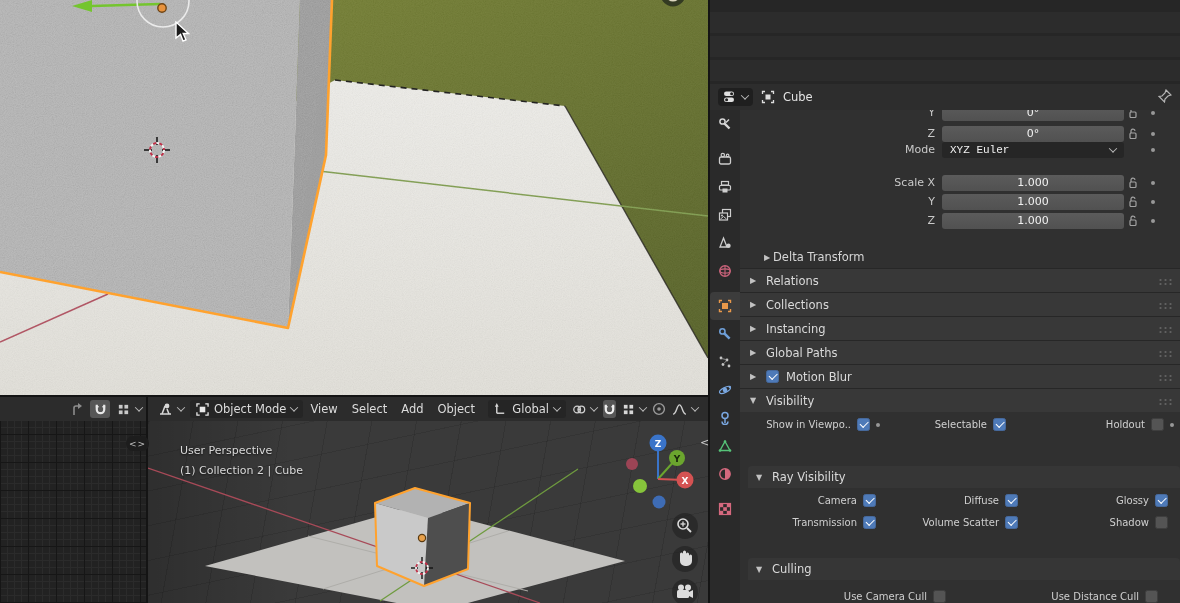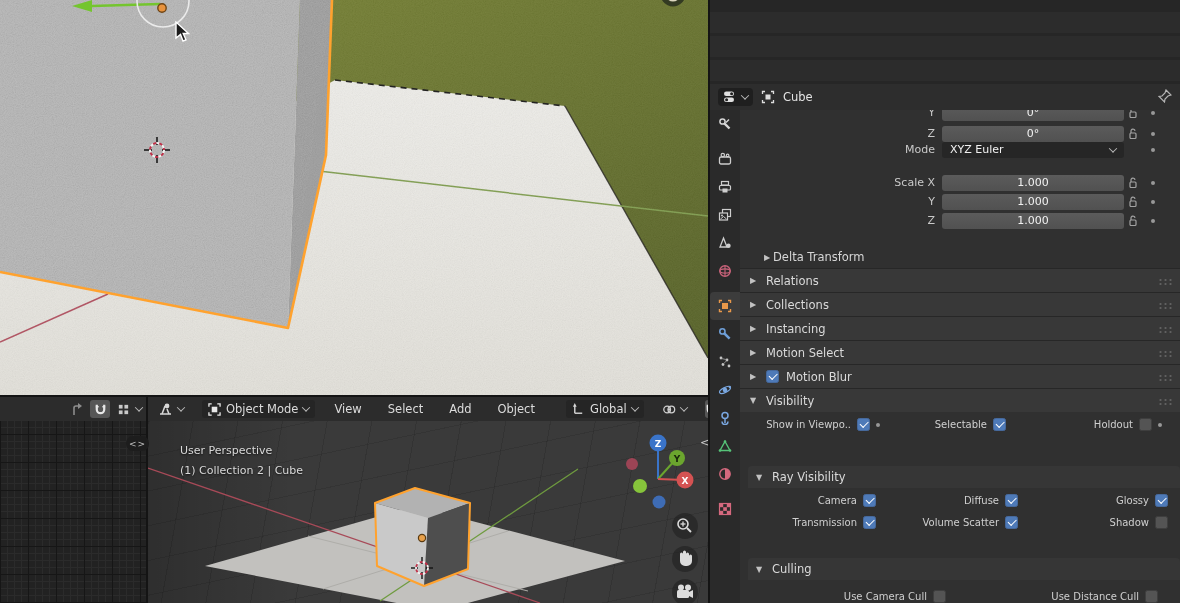--- a/index.html
+++ b/index.html
@@ -11,21 +11,21 @@
   #vp-top{left:0;top:0;width:708px;height:395px;overflow:hidden;background:#6e792d;}
   
   #ge-header{left:0;top:397px;width:146px;height:24px;background:#2c2c2c;display:flex;align-items:center;justify-content:flex-end;gap:3px;padding-right:4px;box-sizing:border-box;}
   #ge-body{left:0;top:421px;width:146px;height:182px;background-color:#222;
     background-image:
       repeating-linear-gradient(0deg,#161616 0 1px,transparent 1px 28px),
       repeating-linear-gradient(90deg,#161616 0 1px,transparent 1px 28px),
       repeating-linear-gradient(0deg,#2b2b2b 0 1px,transparent 1px 7px),
       repeating-linear-gradient(90deg,#2b2b2b 0 1px,transparent 1px 7px);}
   
-  #vpb-header{left:148px;top:397px;width:560px;height:24px;background:#2c2c2c;display:flex;align-items:center;gap:12px;padding:0 4px;box-sizing:border-box;font-size:11.5px;color:#dcdcdc;white-space:nowrap;}
+  #vpb-header{left:148px;top:397px;width:560px;height:24px;background:#2c2c2c;display:flex;align-items:center;gap:0;padding:0 4px;box-sizing:border-box;font-size:11.5px;color:#dcdcdc;white-space:nowrap;}
   #vpb-body{left:148px;top:421px;width:560px;height:182px;overflow:hidden;background-color:#3a3a3a;
     background-image:
       linear-gradient(90deg,rgba(0,0,0,.20),rgba(0,0,0,0) 26%),
       repeating-linear-gradient(100deg,rgba(0,0,0,.12) 0 1px,transparent 1px 44px),
       repeating-linear-gradient(168deg,rgba(0,0,0,.10) 0 1px,transparent 1px 34px);}
   .vpb-overlay{position:absolute;left:12px;top:20px;font-size:11px;line-height:20px;color:#d9d9d9;text-shadow:0 1px 2px rgba(0,0,0,.7);margin-left:20px;}
   
   .hbtn{display:inline-flex;align-items:center;gap:5px;background:#252525;border-radius:3px;padding:2px 6px;height:18px;box-sizing:border-box;}
   .menu-item{padding:2px 7px;}
   .chev{width:5px;height:5px;border-right:1.4px solid #b9b9b9;border-bottom:1.4px solid #b9b9b9;transform:rotate(45deg) translate(-1px,-1px);display:inline-block;}
@@ -37,21 +37,21 @@
   #p-top .strip{position:absolute;left:0;width:470px;height:21px;background:#2c2c2c;}
   #p-header{left:0;top:84px;width:470px;height:26px;background:#2d2d2d;display:flex;align-items:center;gap:8px;padding:0 8px;box-sizing:border-box;z-index:5;}
   #p-tabs{left:0;top:110px;width:30px;height:493px;background:#2a2a2a;display:flex;flex-direction:column;align-items:stretch;}
   .tab{height:28px;display:flex;align-items:center;justify-content:center;flex:none;}
   .tab.active{background:#3c3c3c;border-radius:4px 0 0 4px;}
   .tab-gap{height:7px;flex:none;}
   #p-content{left:30px;top:110px;width:440px;height:493px;background:#303030;overflow:hidden;}
   .trow{position:absolute;left:0;width:440px;height:17px;display:flex;align-items:center;font-size:11px;}
   .tlabel{width:202px;text-align:right;padding-right:7px;color:#c9c9c9;flex:none;box-sizing:border-box;}
   .tfield{width:182px;height:16px;background:linear-gradient(#5b5b5b,#515151);border-radius:3px;color:#f1f1f1;text-align:center;line-height:16px;flex:none;}
-  .tfield.drop{background:#262626;text-align:left;padding:0 8px;display:flex;align-items:center;justify-content:space-between;box-sizing:border-box;width:182px;}
+  .tfield.drop{background:#262626;text-align:left;padding:0 8px;display:flex;align-items:center;justify-content:space-between;box-sizing:border-box;width:182px;font-family:Liberation Mono, monospace;}
   .lockw{width:18px;display:flex;justify-content:center;flex:none;}
   .dot{width:4px;height:4px;border-radius:50%;background:#989898;flex:none;}
   .dotw{width:22px;display:flex;justify-content:center;flex:none;}
   .sec{position:absolute;left:0;width:440px;height:24px;background:#383838;border-top:1px solid #272727;box-sizing:border-box;display:flex;align-items:center;gap:7px;padding-left:10px;font-size:11.5px;color:#dadada;}
   .sec .grip{position:absolute;right:6px;top:9px;width:16px;height:7px;
      background-image:radial-gradient(#606060 1px,transparent 1.3px);background-size:5px 4px;}
   .tri{font-size:8px;color:#c2c2c2;width:9px;flex:none;}
   .subhdr{position:absolute;left:8px;width:432px;height:22px;background:#363636;border-radius:4px 4px 0 0;display:flex;align-items:center;gap:7px;padding-left:8px;box-sizing:border-box;font-size:11.5px;color:#dadada;}
   .vrow{position:absolute;left:0;width:440px;height:18px;display:flex;align-items:flex-start;font-size:10px;color:#cfcfcf;}
   .vcol{display:flex;align-items:center;justify-content:flex-end;gap:6px;box-sizing:border-box;}
@@ -528,21 +528,21 @@
         <span>Collections</span>
         <span class="grip"></span>
       </div>
       <div class="sec" style="top:206px">
         <span class="tri">▶</span>
         <span>Instancing</span>
         <span class="grip"></span>
       </div>
       <div class="sec" style="top:230px">
         <span class="tri">▶</span>
-        <span>Motion Select</span>
+        <span>Global Paths</span>
         <span class="grip"></span>
       </div>
       <div class="sec" style="top:254px">
         <span class="tri">▶</span>
         <span class="cb on"></span>
         <span>Motion Blur</span>
         <span class="grip"></span>
       </div>
       <div class="sec" style="top:278px">
         <span class="tri">▼</span>
@@ -554,21 +554,21 @@
         <span class="vcol" style="width:140px">
           <span>Show in Viewpo..</span>
           <span class="cb on"></span>
           <span class="dot"></span>
         </span>
         <span class="vcol" style="width:142px">
           <span>Selectable</span>
           <span class="cb on"></span>
           <span class="sp10"></span>
         </span>
-        <span class="vcol" style="width:158px;padding-right:18px">
+        <span class="vcol" style="width:158px;padding-right:6px">
           <span>Holdout</span>
           <span class="cb"></span>
           <span class="dot"></span>
         </span>
       </div>
 
       <div class="subhdr" style="top:356px">
         <span class="tri">▼</span>
         <span>Ray Visibility</span>
       </div>

